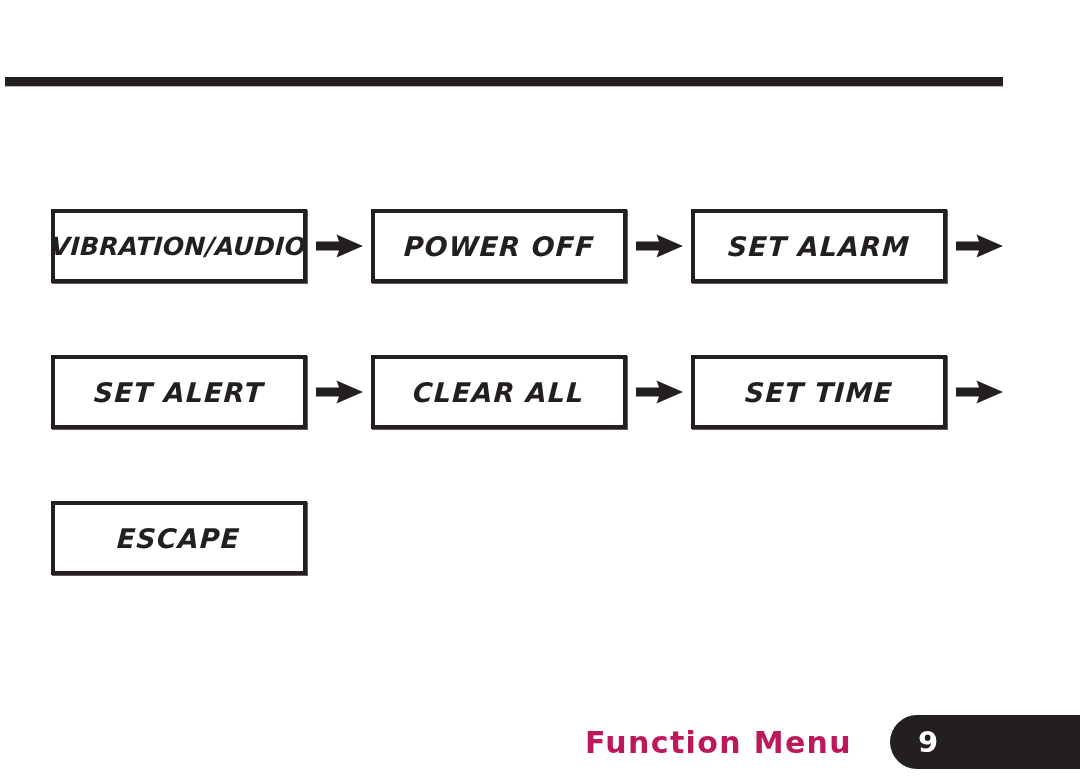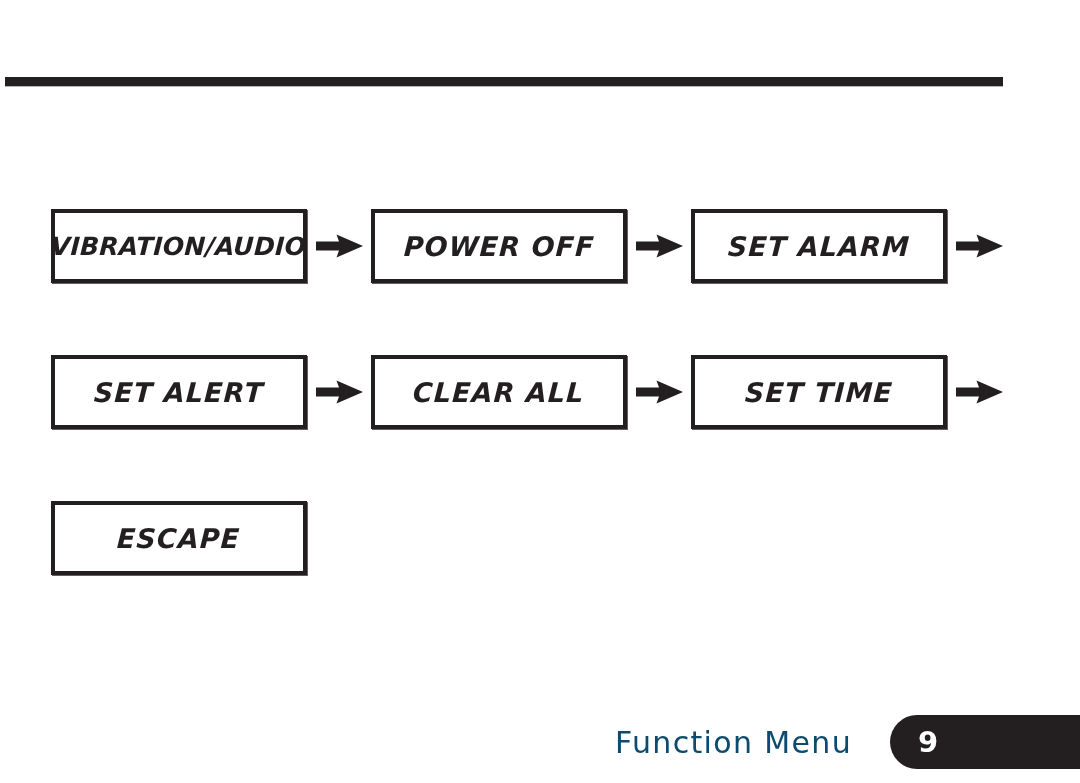--- a/index.html
+++ b/index.html
@@ -86,24 +86,24 @@
   .a-r2-1 { left: 316px; top: 377px; }
   .a-r2-2 { left: 636px; top: 377px; }
   .a-r2-3 { left: 956px; top: 377px; }
 
   
   #footer-caption {
     position: absolute;
     right: 228px;
     bottom: 23px;
     font-family: "DejaVu Sans", sans-serif;
-    font-weight: 400;
+    font-weight: 700;
     font-size: 30px;
     letter-spacing: 0.045em;
-    color: #0c4a6e;
+    color: #be185d;
     white-space: nowrap;
   }
 
   #page-tab {
     position: absolute;
     left: 890px;
     top: 715px;
     width: 210px;
     height: 54px;
     background: #231f20;

